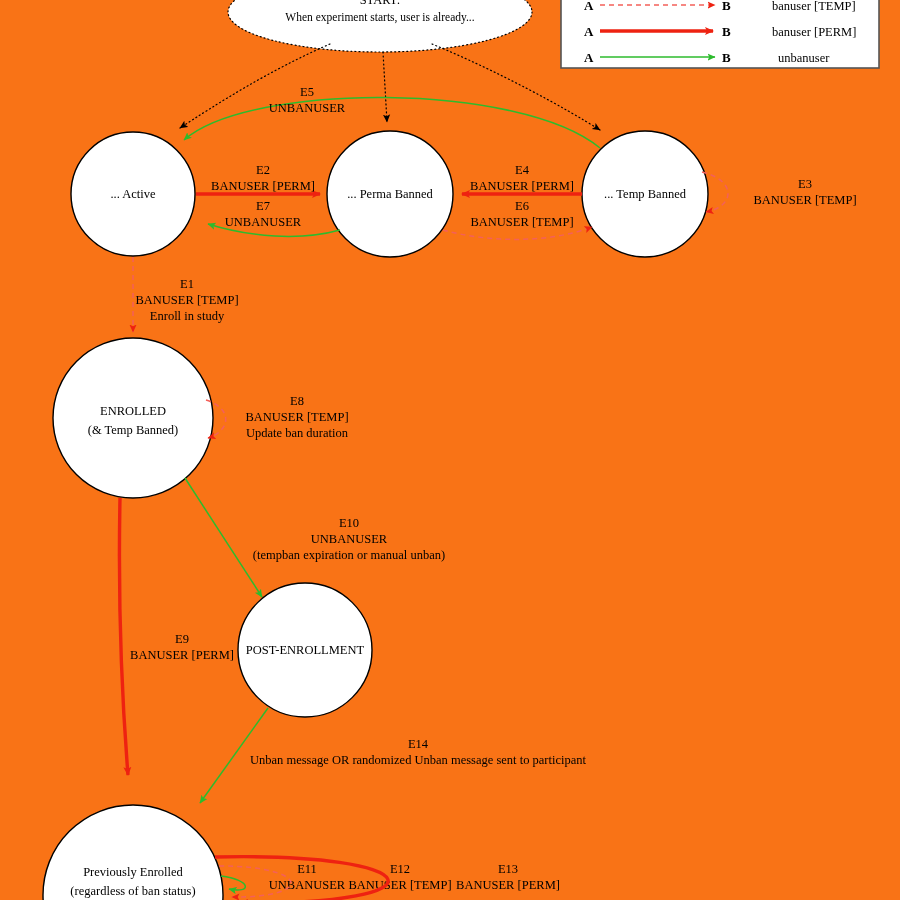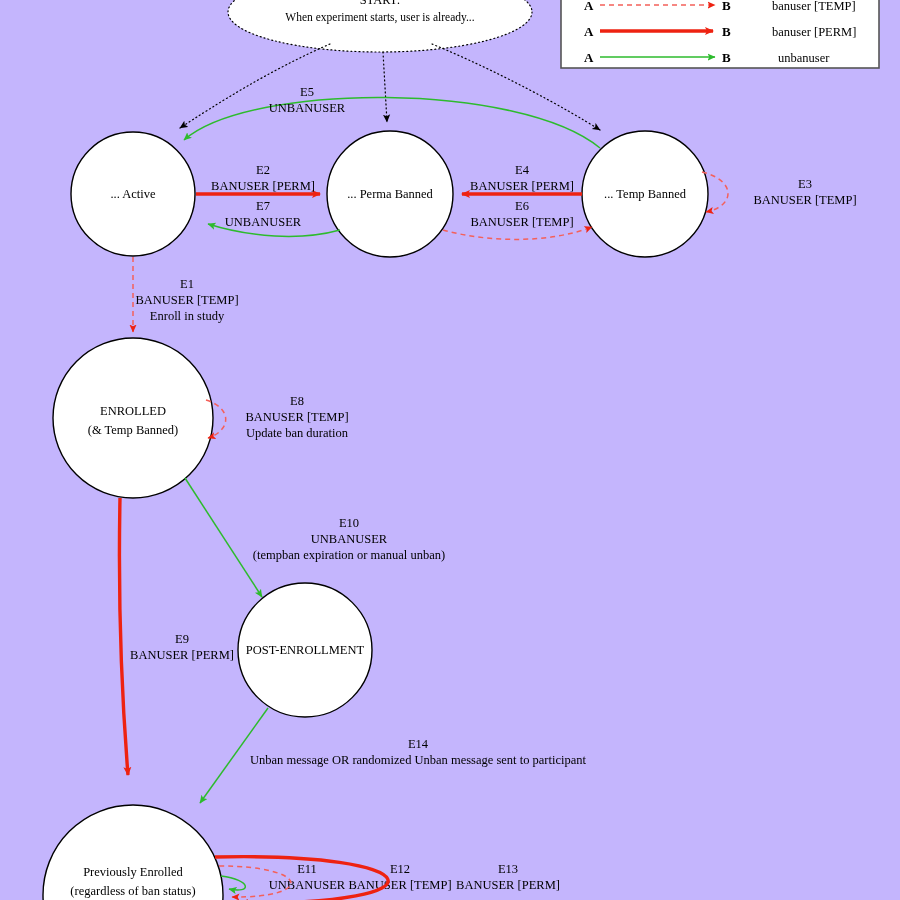--- a/index.html
+++ b/index.html
@@ -4,21 +4,21 @@
 <style>
   html, body {
     margin: 0;
     padding: 0;
     background: #ffffff;
   }
   #canvas {
     position: relative;
     width: 900px;
     height: 900px;
-    background: #c4b5fd;
+    background: #f97316;
     overflow: hidden;
     font-family: "Liberation Serif", "DejaVu Serif", serif;
   }
   svg#diagram {
     position: absolute;
     left: 0;
     top: 0;
     width: 900px;
     height: 900px;
   }

